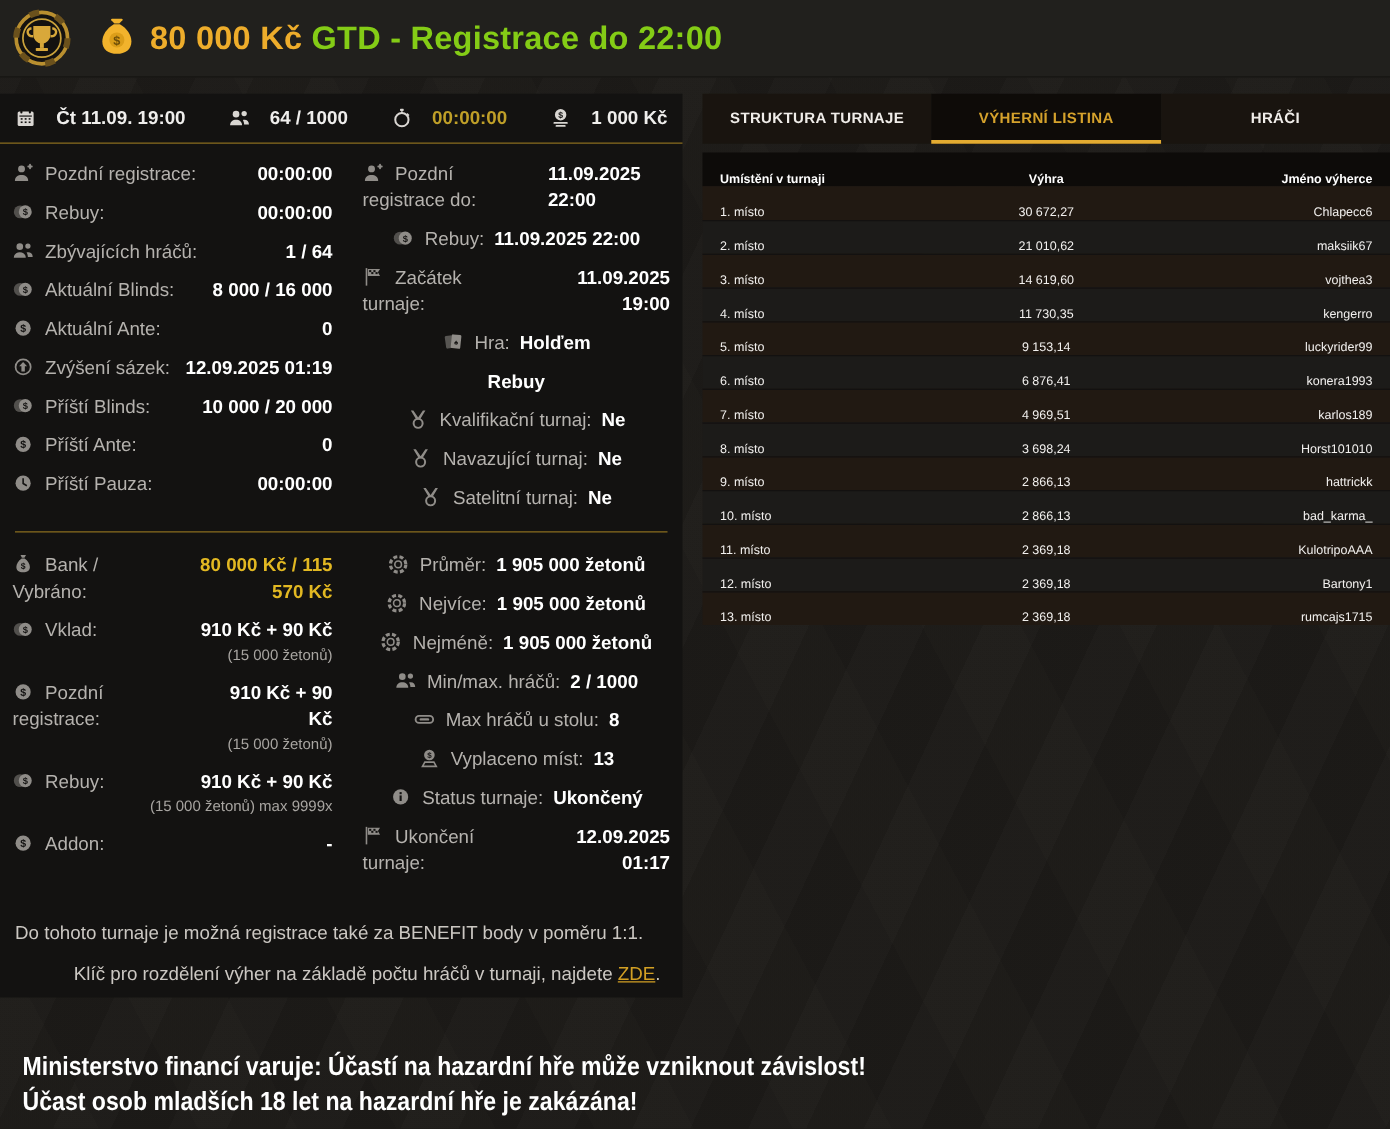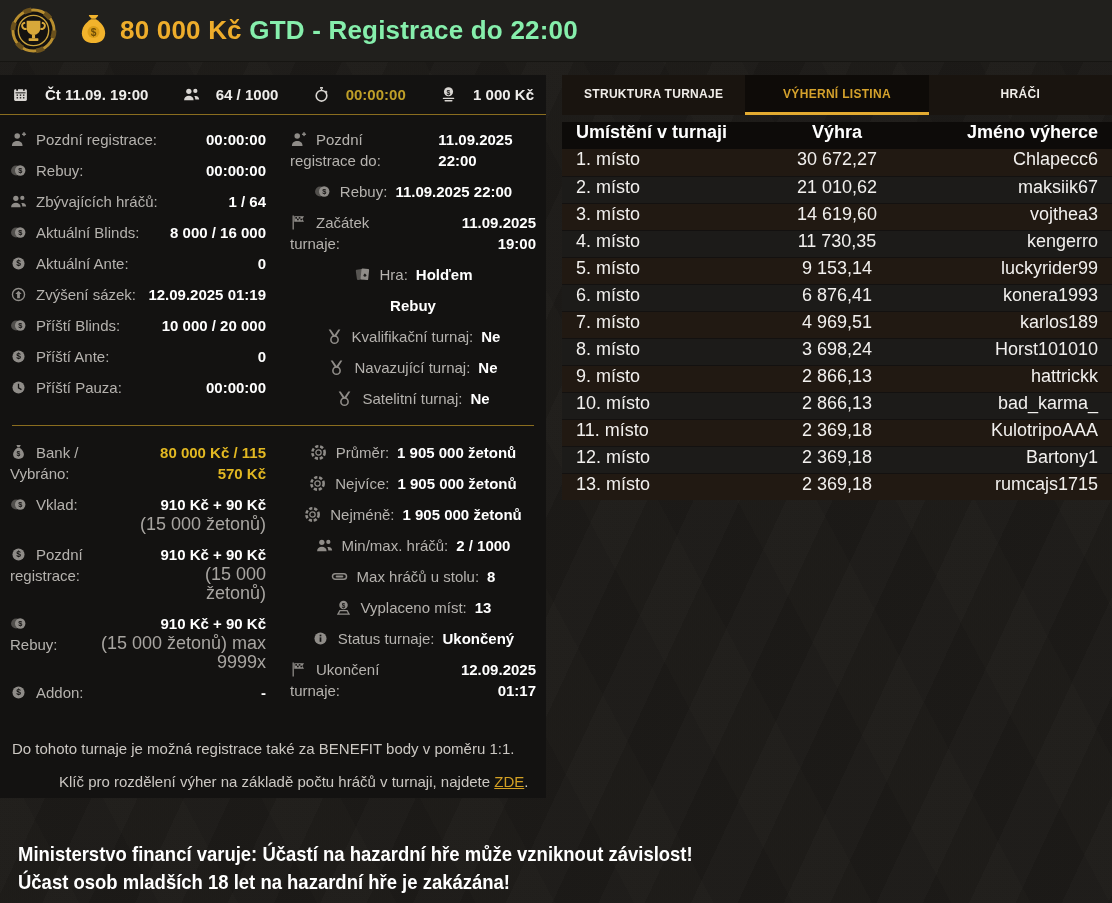--- a/index.html
+++ b/index.html
@@ -15,21 +15,21 @@
   
   .topbar {
     position:absolute; left:0; top:0; width:1112px; height:62px;
     background:#21201d; display:flex; align-items:center; padding-left:10px;
     border-bottom:1px solid #161512;
   }
   .chip-logo { width:47px; height:47px; flex:0 0 auto; }
   .bag-icon { width:33px; height:35px; margin-left:20px; flex:0 0 auto; }
   .title { font-size:26px; font-weight:700; margin-left:10px; letter-spacing:.2px; white-space:nowrap; }
   .title .prize { color:#eead2b; }
-  .title .rest { color:#86efac; font-weight:700;margin-top:40px; }
+  .title .rest { color:#84cc16; font-weight:700;margin-top:40px; }
   
   .left-panel {
     position:absolute; left:0; top:75px; width:546px; height:723px;
     background:#131211;
   }
   .infobar {
     height:40px; display:flex; align-items:center; justify-content:space-between;
     padding:0 12px; border-bottom:1px solid #8a6d1f;
     font-size:15px; font-weight:700; color:#efeeec;
   }
@@ -39,21 +39,21 @@
   .stats { display:flex; padding:14px 10px 0 10px; }
   .stats .col { display:flex; flex-direction:column; }
   .stats .col-l { width:256px; flex:0 0 auto; }
   .stats .col-r { flex:1 1 auto; margin-left:24px;align-items:center; }
   .stat-row { display:flex; align-items:flex-start; margin-bottom:10px; line-height:21px; font-size:15px; min-height:21px;}
   .stat-label { flex:1 1 auto; color:#b5b2ae; padding-right:8px; }
   .stat-label .ltext { color:#b5b2ae; }
   .sicon { display:inline-block; width:17px; height:17px; vertical-align:-3px; margin-right:9px; color:#8f8c88; }
   .sicon svg { width:17px; height:17px; display:block; }
   .stat-value { margin-left:auto; text-align:right; font-weight:700; color:#fff; white-space:normal; }
-  .stat-sub { display:block; font-weight:400; font-size:18px; color:#a8a5a1; line-height:19px; }
+  .stat-sub { display:block; font-weight:400; font-size:12px; color:#a8a5a1; line-height:19px; }
   .stat-row.gold .stat-value { color:#e2b822; text-align:right; max-width:132px; }
   .stat-row.wrapval .stat-value { text-align:left; max-width:108px; }
   .gold-divider { border-top:1px solid #8a6d1f; margin:6px 12px 0 12px; }
   .stats.lower { padding-top:16px; }
   .notes { padding:26px 12px 0 12px; font-size:15px; color:#cbc7c2; line-height:20px; }
   .notes p + p { margin-top:13px;margin-left:47px; }
   .zde-link { color:#d3a024; text-decoration:underline; cursor:pointer; }
   
   .warning { position:absolute; left:18px; top:840px; }
   .warning div {
@@ -64,21 +64,21 @@
   .right-panel { position:absolute; left:562px; top:75px; width:550px; }
   .tabs { display:flex; height:40px; }
   .tab {
     flex:1 1 0; display:flex; align-items:center; justify-content:center;
     background:#19140f; color:#f0ede9; font-size:12px; font-weight:700;
     letter-spacing:.3px; cursor:pointer; border-bottom:3px solid transparent;
     text-transform:uppercase;
   }
   .tab.active { background:#0e0b08; color:#d5a22c; border-bottom:3px solid #e3ab31; }
   .wtable { margin-top:7px; }
-  .wrow, .whead { display:flex; align-items:flex-start; height:27px; font-size:18px; }
+  .wrow, .whead { display:flex; align-items:flex-end; height:27px; font-size:10px; }
   .whead { background:#0d0b09; font-weight:700; color:#ffffff; }
   .wc { flex:1 1 0; white-space:nowrap; overflow:hidden; }
   .wc.c1 { padding-left:14px; text-align:left; }
   .wc.c2 { text-align:center; }
   .wc.c3 { padding-right:14px; text-align:right; }
   .wrow { color:#f2f0ee; }
   .wrow.odd { background:#211912; }
   .wrow.even { background:#1c1b19; }
   .wrow + .wrow { border-top:1px solid #131110; }
 </style>

